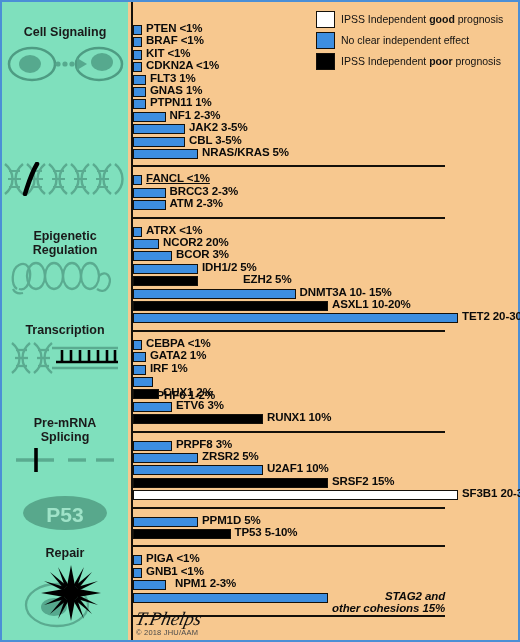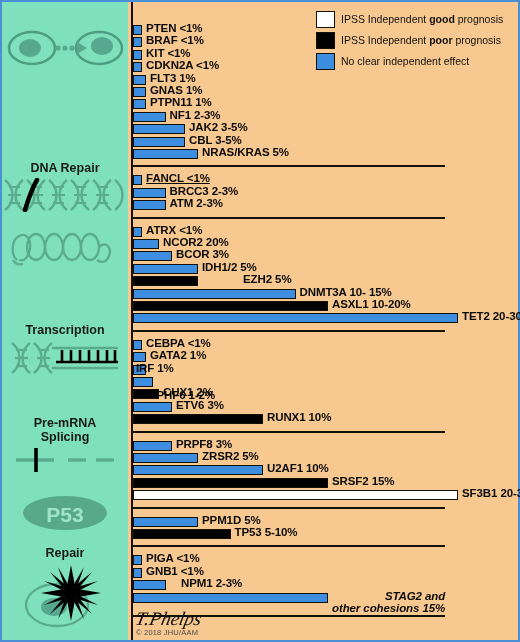--- a/index.html
+++ b/index.html
@@ -82,36 +82,36 @@
   .svgicon{display:block;}
 </style>
 </head>
 <body>
 
 <div id="figure">
 
   <div id="sidebar">
 
     <div class="cat" style="top:24px;">
+      <div class="cat-label">Cell Signaling</div>
       <div class="cat-icon">
         <svg class="svgicon" width="118" height="44" viewBox="0 0 118 44">
           <ellipse cx="26" cy="22" rx="23" ry="16" fill="none" stroke="#4e9c83" stroke-width="2.5"></ellipse>
           <ellipse cx="24" cy="22" rx="11" ry="9" fill="#56a98e"></ellipse>
           <ellipse cx="93" cy="22" rx="23" ry="16" fill="none" stroke="#4e9c83" stroke-width="2.5"></ellipse>
           <ellipse cx="96" cy="20" rx="11" ry="9" fill="#56a98e"></ellipse>
           <circle cx="52" cy="22" r="2.6" fill="#56a98e"></circle>
           <circle cx="59" cy="22" r="2.6" fill="#56a98e"></circle>
           <circle cx="66" cy="22" r="2.6" fill="#56a98e"></circle>
           <polygon points="71,16 81,22 71,28" fill="#56a98e"></polygon>
         </svg>
       </div>
     </div>
 
     <div class="cat" style="top:160px;">
-      <div class="cat-label">DNA Repair</div>
       <div class="cat-icon">
         <svg class="svgicon" width="124" height="34" viewBox="0 0 124 34">
           <g stroke="#5aab90" stroke-width="2.4" fill="none">
             <path d="M2,2 C12,10 12,24 2,32"></path>
               <path d="M20,2 C10,10 10,24 20,32"></path>
             <path d="M24,2 C34,10 34,24 24,32"></path>
               <path d="M42,2 C32,10 32,24 42,32"></path>
             <path d="M46,2 C56,10 56,24 46,32"></path>
               <path d="M64,2 C54,10 54,24 64,32"></path>
             <path d="M68,2 C78,10 78,24 68,32"></path>
@@ -136,20 +136,22 @@
             <line x1="94" y1="9" x2="105" y2="9"></line>
               <line x1="93" y1="17" x2="106" y2="17"></line>
               <line x1="94" y1="25" x2="105" y2="25"></line>
           </g>
           <path d="M22,32 C26,20 28,12 34,2" stroke="#000" stroke-width="4.5" fill="none" stroke-linecap="round"></path>
         </svg>
       </div>
     </div>
 
     <div class="cat" style="top:228px;">
+      <div class="cat-label">Epigenetic
+Regulation</div>
       <div class="cat-icon">
         <svg class="svgicon" width="112" height="36" viewBox="0 0 112 36">
           <g fill="none" stroke="#5aab90" stroke-width="2.3">
             <path d="M8,30 C2,26 2,10 10,6 C18,2 22,10 21,18 C20,26 16,32 10,30"></path>
             <ellipse cx="27" cy="17" rx="9" ry="13"></ellipse>
             <ellipse cx="45" cy="17" rx="9" ry="13"></ellipse>
             <ellipse cx="63" cy="17" rx="9" ry="13"></ellipse>
             <ellipse cx="81" cy="17" rx="9" ry="13"></ellipse>
             <path d="M90,17 C97,10 103,18 100,26 C97,33 92,33 88,30"></path>
             <path d="M4,30 C6,34 10,35 14,34"></path>
@@ -246,26 +248,26 @@
 
   <div id="plot">
     <div id="axis"></div>
 
     <div id="legend">
       <div class="legend-row">
         <span class="legend-swatch" style="background:#ffffff"></span>
         <span class="legend-text"><span>IPSS Independent </span><b>good</b><span> prognosis</span></span>
       </div>
       <div class="legend-row">
+        <span class="legend-swatch" style="background:#3d8ee0"></span>
+        <span class="legend-text">No clear independent effect</span>
+      </div>
+      <div class="legend-row">
         <span class="legend-swatch" style="background:#000000"></span>
         <span class="legend-text"><span>IPSS Independent </span><b>poor</b><span> prognosis</span></span>
-      </div>
-      <div class="legend-row">
-        <span class="legend-swatch" style="background:#3d8ee0"></span>
-        <span class="legend-text">No clear independent effect</span>
       </div>
     </div>
 
     <div id="bars-root">
         <div class="bar-row" style="top: 23px;">
           <div class="bar blue" style="width: 9.1px;"></div>
           <div class="bar-label" style="left: 13.1px;">PTEN &lt;1%</div>
         </div>
         <div class="bar-row" style="top: 35.4px;">
           <div class="bar blue" style="width: 9.1px;"></div>
@@ -357,21 +359,21 @@
         <div class="bar-row" style="top: 337.8px;">
           <div class="bar blue" style="width: 9.1px;"></div>
           <div class="bar-label" style="left: 13.1px;">CEBPA &lt;1%</div>
         </div>
         <div class="bar-row" style="top: 350.2px;">
           <div class="bar blue" style="width: 13px;"></div>
           <div class="bar-label" style="left: 17px;">GATA2 1%</div>
         </div>
         <div class="bar-row" style="top: 362.6px;">
           <div class="bar blue" style="width: 13px;"></div>
-          <div class="bar-label" style="left: 3px;">IRF 1%</div>
+          <div class="bar-label" style="left: 17px;">IRF 1%</div>
         </div>
         <div class="bar-row" style="top: 375px;">
           <div class="bar blue" style="width: 19.5px;"></div>
           <div class="bar-label" style="left: 23.5px; margin-top: 15px;">PHF6 1-2%</div>
         </div>
         <div class="bar-row" style="top: 387.4px;">
           <div class="bar black" style="width: 26px;"></div>
           <div class="bar-label" style="left: 30px;">CUX1 2%</div>
         </div>
         <div class="bar-row" style="top: 399.8px;">
@@ -416,21 +418,21 @@
         <div class="bar-row" style="top: 553.4px;">
           <div class="bar blue" style="width: 9.1px;"></div>
           <div class="bar-label" style="left: 13.1px;">PIGA &lt;1%</div>
         </div>
         <div class="bar-row" style="top: 565.8px;">
           <div class="bar blue" style="width: 9.1px;"></div>
           <div class="bar-label" style="left: 13.1px;">GNB1 &lt;1%</div>
         </div>
         <div class="bar-row" style="top: 578.2px;">
           <div class="bar blue" style="width: 32.5px;"></div>
-          <div class="bar-label" style="left: 48px; text-align: right;">NPM1 2-3%</div>
+          <div class="bar-label" style="left: 42px; text-align: right;">NPM1 2-3%</div>
         </div>
         <div class="bar-row" style="top: 590.6px;">
           <div class="bar blue" style="width: 195px;"></div>
           <div class="bar-label two" style="left: 199px;">STAG2 and<br>other cohesions 15%</div>
         </div>
         <div class="divider" style="top: 613px; width: 314px;"></div>
       </div>
 
     <div id="sig">
       <div id="sig-mark">T.Phelps</div>

